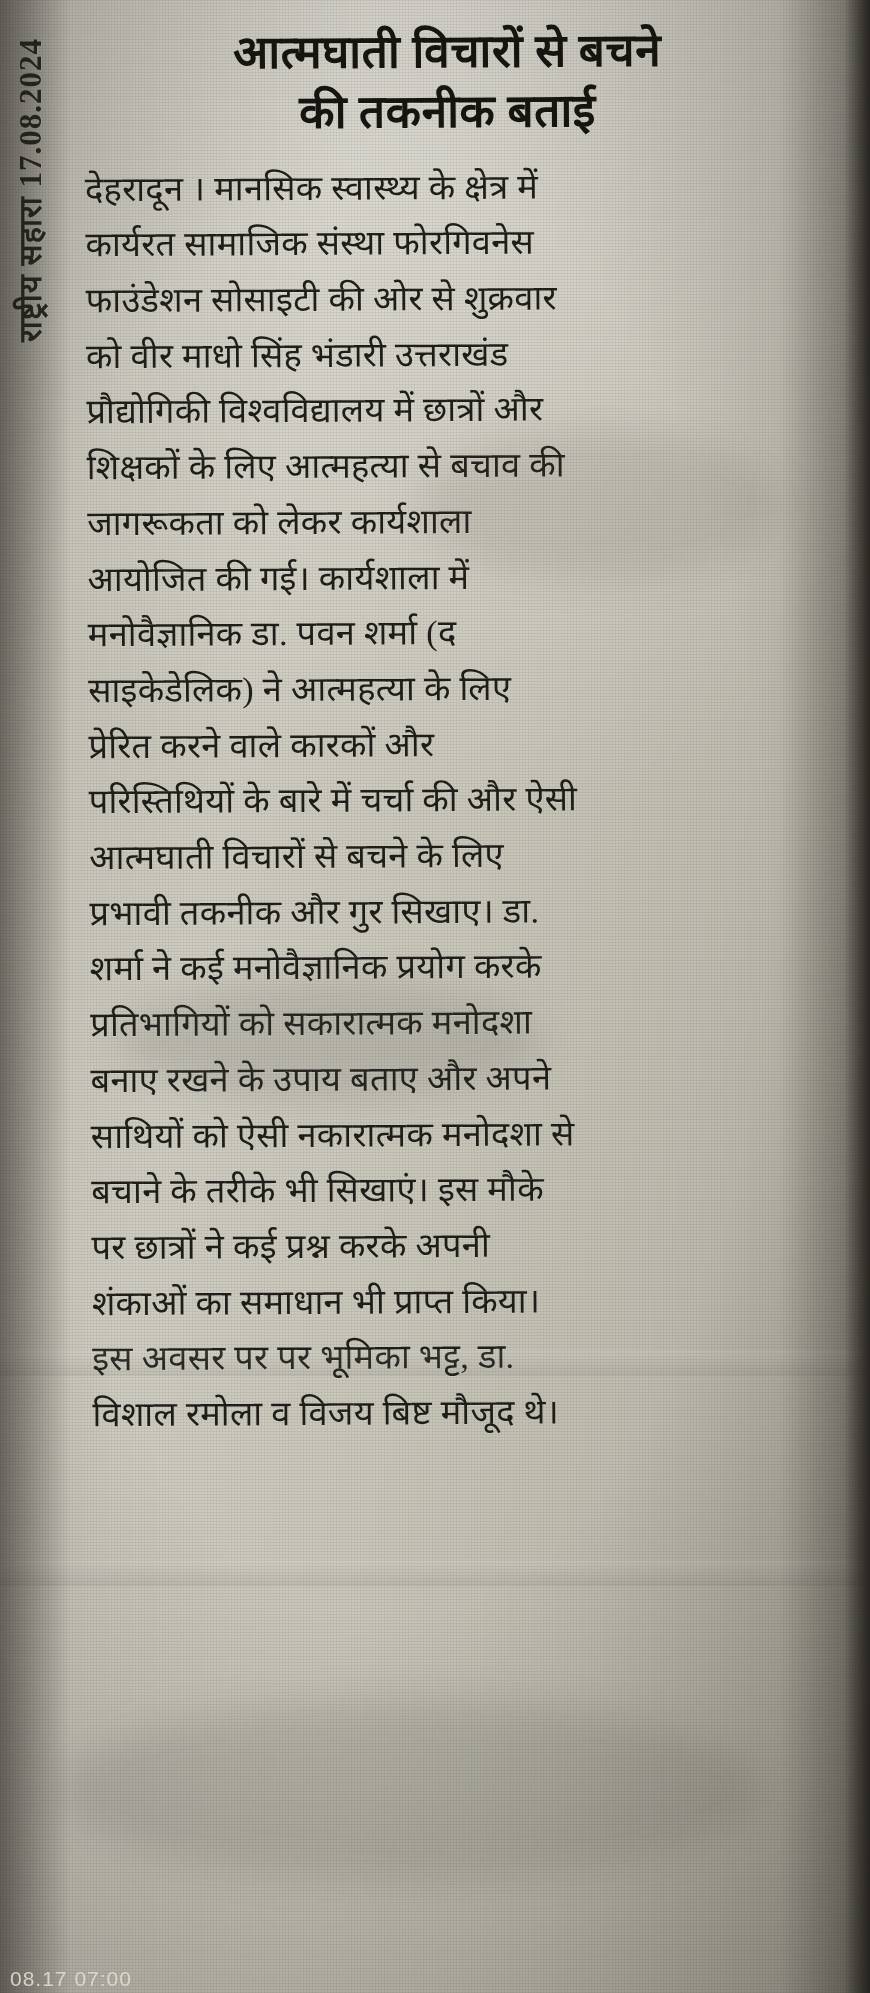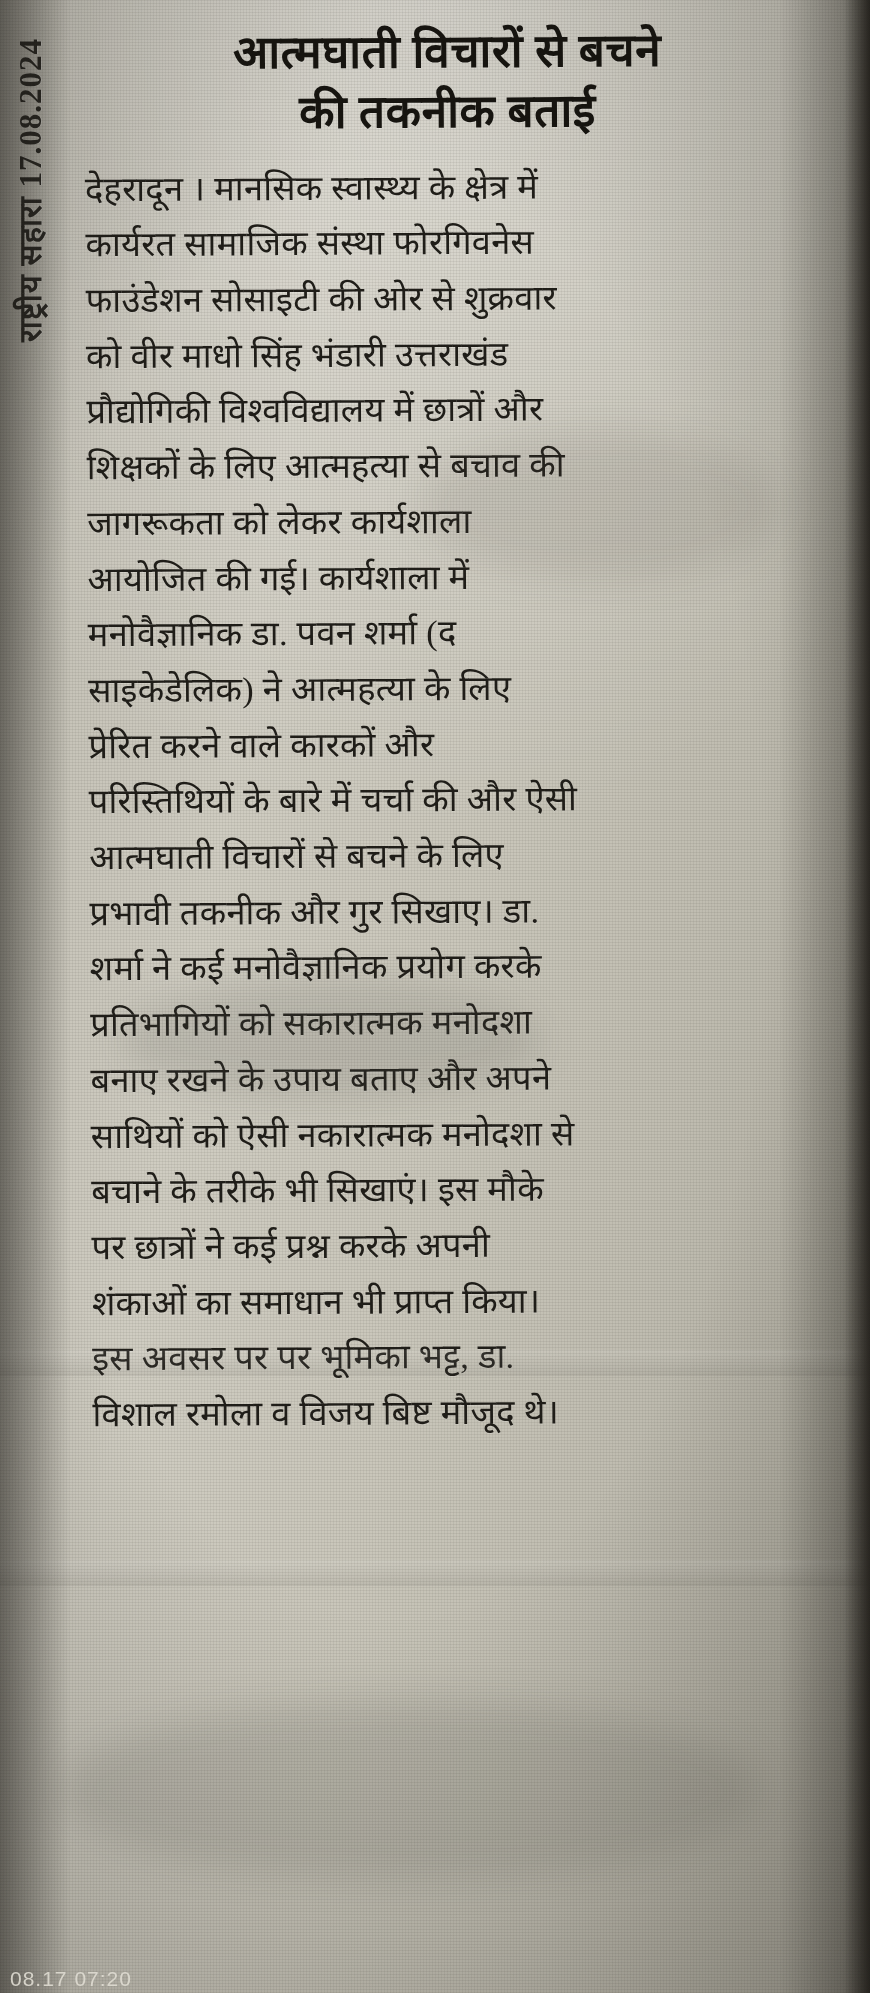--- a/index.html
+++ b/index.html
@@ -198,14 +198,14 @@
 
   <div class="fold f1"></div>
   <div class="fold f2"></div>
 
   <div class="texture"></div>
   <div class="shadow-left"></div>
   <div class="shadow-right"></div>
   <div class="edge-band"></div>
   <div class="vignette"></div>
 
-  <div class="timestamp">08.17 07:20</div>
+  <div class="timestamp">08.17 07:00</div>
 </div>
 
 </body></html>

